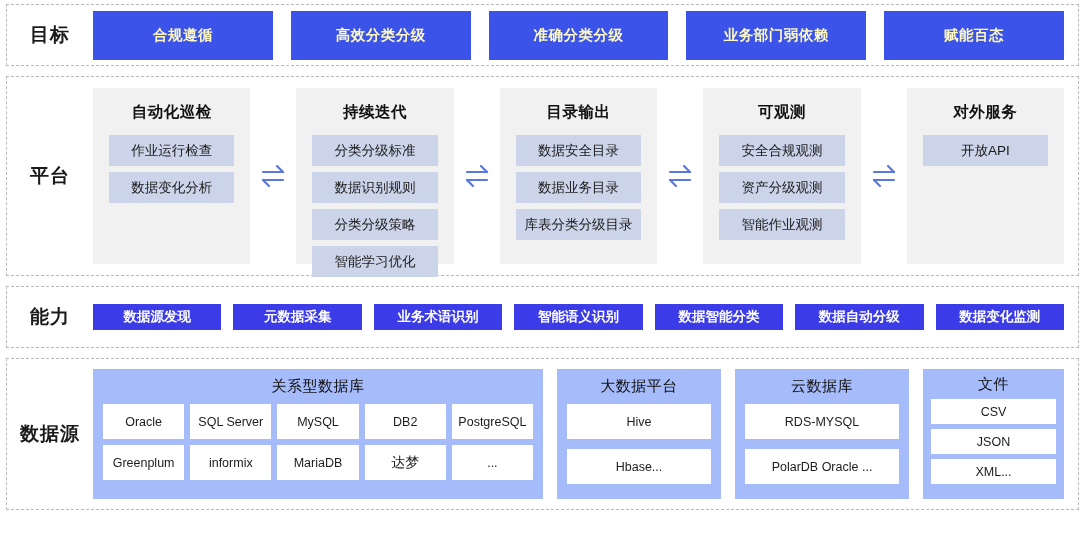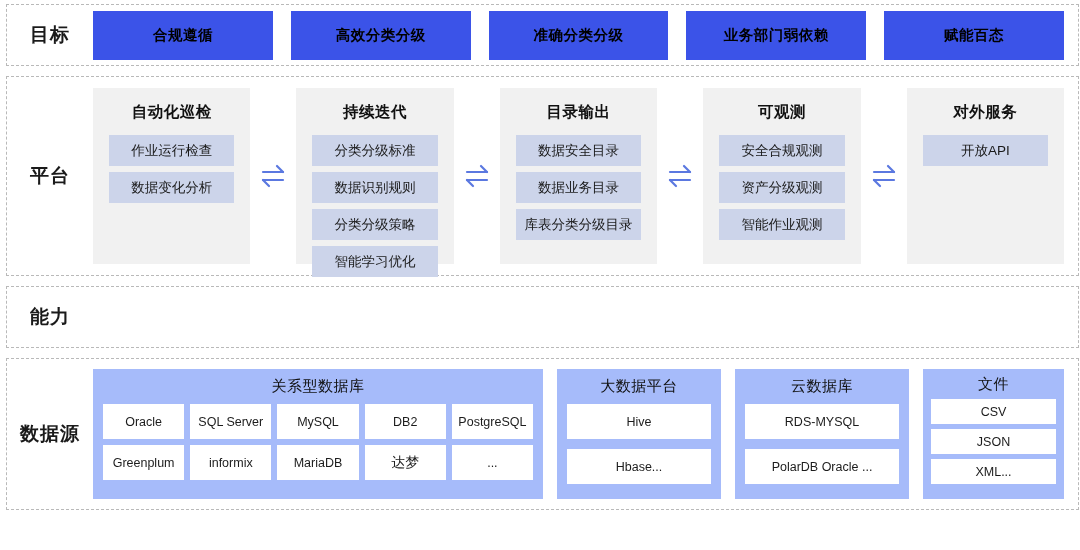--- a/index.html
+++ b/index.html
@@ -51,21 +51,21 @@
 
   .goal-row {
     display: flex;
     gap: 18px;
     width: 100%;
   }
 
   .goal-chip {
     flex: 1 1 0;
     background: #3b53e8;
-    color: #000000;
+    color: #fef9c3;
     font-size: 14.5px;
     font-weight: bold;
     height: 49px;
     display: flex;
     align-items: center;
     justify-content: center;
     letter-spacing: 0.5px;
   }
 
   
@@ -306,20 +306,31 @@
             <div class="plat-item">开放API</div>
           </div>
         </div>
 
       </div>
     </div>
   </div>
 
   <div class="band band-ability">
     <div class="band-label">能力</div>
+    <div class="band-body">
+      <div class="ability-row">
+        <div class="ability-chip">数据源发现</div>
+        <div class="ability-chip">元数据采集</div>
+        <div class="ability-chip">业务术语识别</div>
+        <div class="ability-chip">智能语义识别</div>
+        <div class="ability-chip">数据智能分类</div>
+        <div class="ability-chip">数据自动分级</div>
+        <div class="ability-chip">数据变化监测</div>
+      </div>
+    </div>
   </div>
 
   <div class="band band-source">
     <div class="band-label">数据源</div>
     <div class="band-body">
       <div class="src-row">
 
         <div class="src-panel rel">
           <div class="src-title">关系型数据库</div>
           <div class="src-grid">

